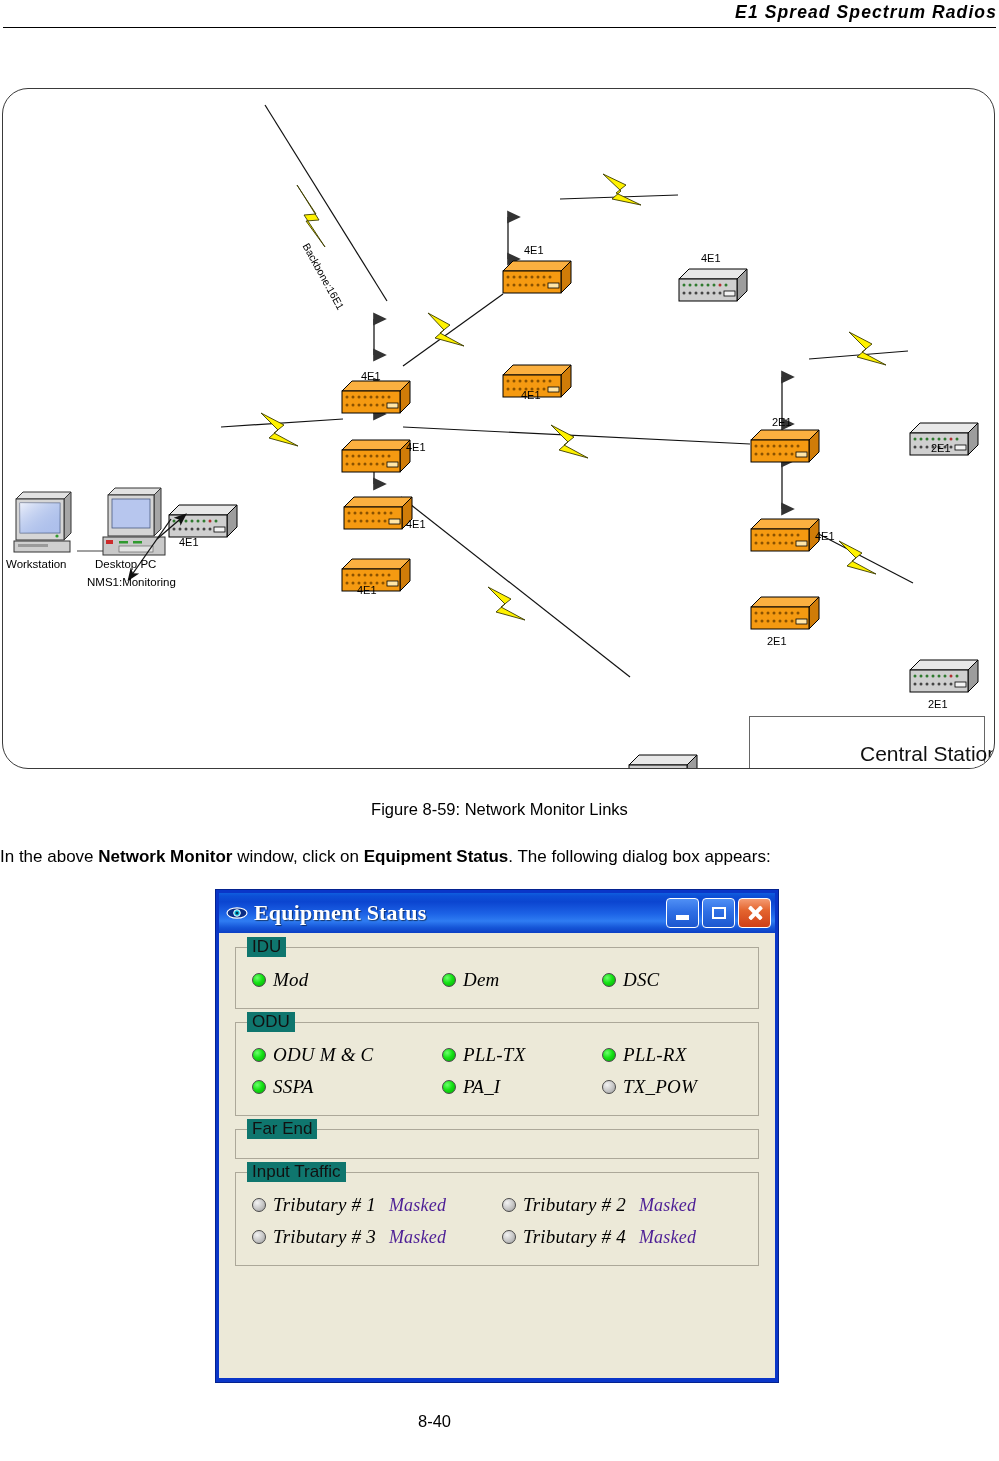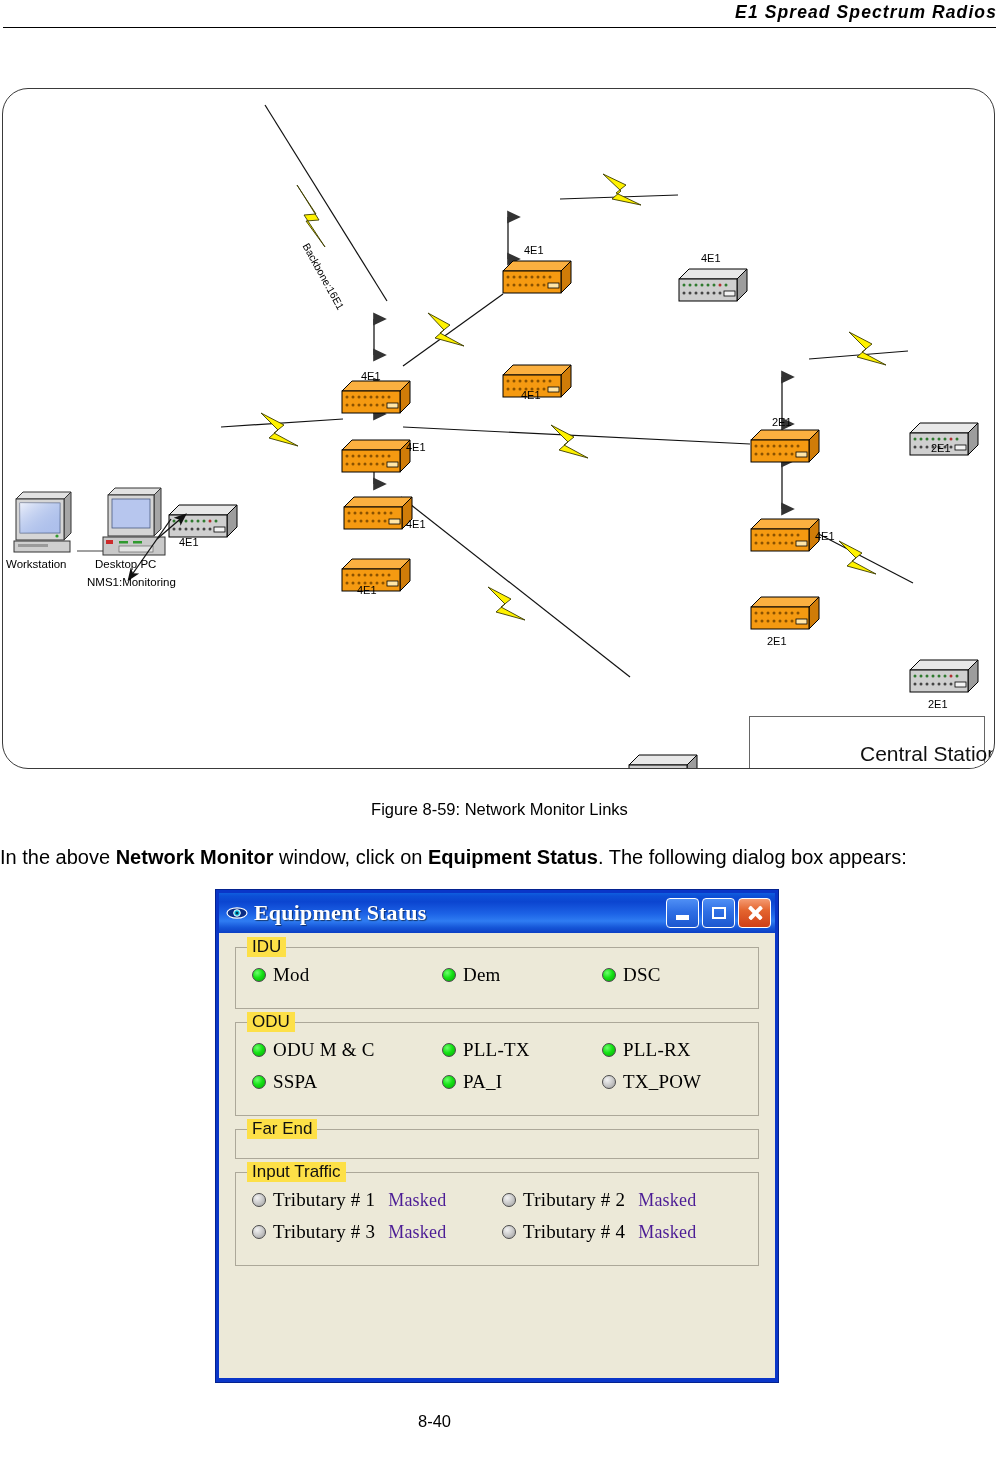--- a/index.html
+++ b/index.html
@@ -56,21 +56,21 @@
     font-size:21px;color:#111;white-space:nowrap;
   }
 
   
   #figure-caption{
     position:absolute;left:0;top:800px;width:999px;text-align:center;
     font-size:16.5px;font-family:"Liberation Sans", sans-serif;color:#000;
   }
   #body-paragraph{
     position:absolute;left:0;top:846px;width:999px;
-    font-size:20px;font-family:"Liberation Sans", sans-serif;color:#000;
+    font-size:17px;font-family:"Liberation Sans", sans-serif;color:#000;
     line-height:22px;
   }
   #body-paragraph b{font-weight:bold;}
 
   
   #dialog{
     position:absolute;left:215px;top:889px;width:564px;height:494px;
     background:#0a36c8;border:1px solid #04228f;box-sizing:border-box;
     padding:3px;
   }
@@ -118,25 +118,25 @@
     padding:14px 16px 10px 16px;position:relative;
   }
 
   .groupbox{
     position:relative;border:1.2px solid #aca899;
     border-top:1.2px solid #aca899;
     background:transparent;box-sizing:border-box;margin-bottom:13px;
     padding:16px 12px 12px 16px;
   }
   .groupbox > .gb-title{
-    position:absolute;top:-11px;left:11px;background:#fde047;
+    position:absolute;top:-11px;left:11px;background:#0f766e;
     padding:0 5px;font-family:"Liberation Sans", sans-serif;
     font-size:17px;color:#111;white-space:nowrap;
   }
-  .status-row{display:flex;align-items:flex-start;height:32px;}
+  .status-row{display:flex;align-items:center;height:32px;font-style:italic;}
   .status-item{display:flex;align-items:center;white-space:nowrap;}
   .led{
     width:14px;height:14px;border-radius:50%;flex:none;margin-right:7px;
     border:1.2px solid #4a4a4a;box-sizing:border-box;
   }
   .led.green{
     background:radial-gradient(circle at 35% 32%, #6dff6d 0%, #15e215 45%, #06a606 100%);
   }
   .led.gray{
     background:radial-gradient(circle at 35% 32%, #f2f2f2 0%, #cdcdcd 45%, #9c9c9c 100%);

